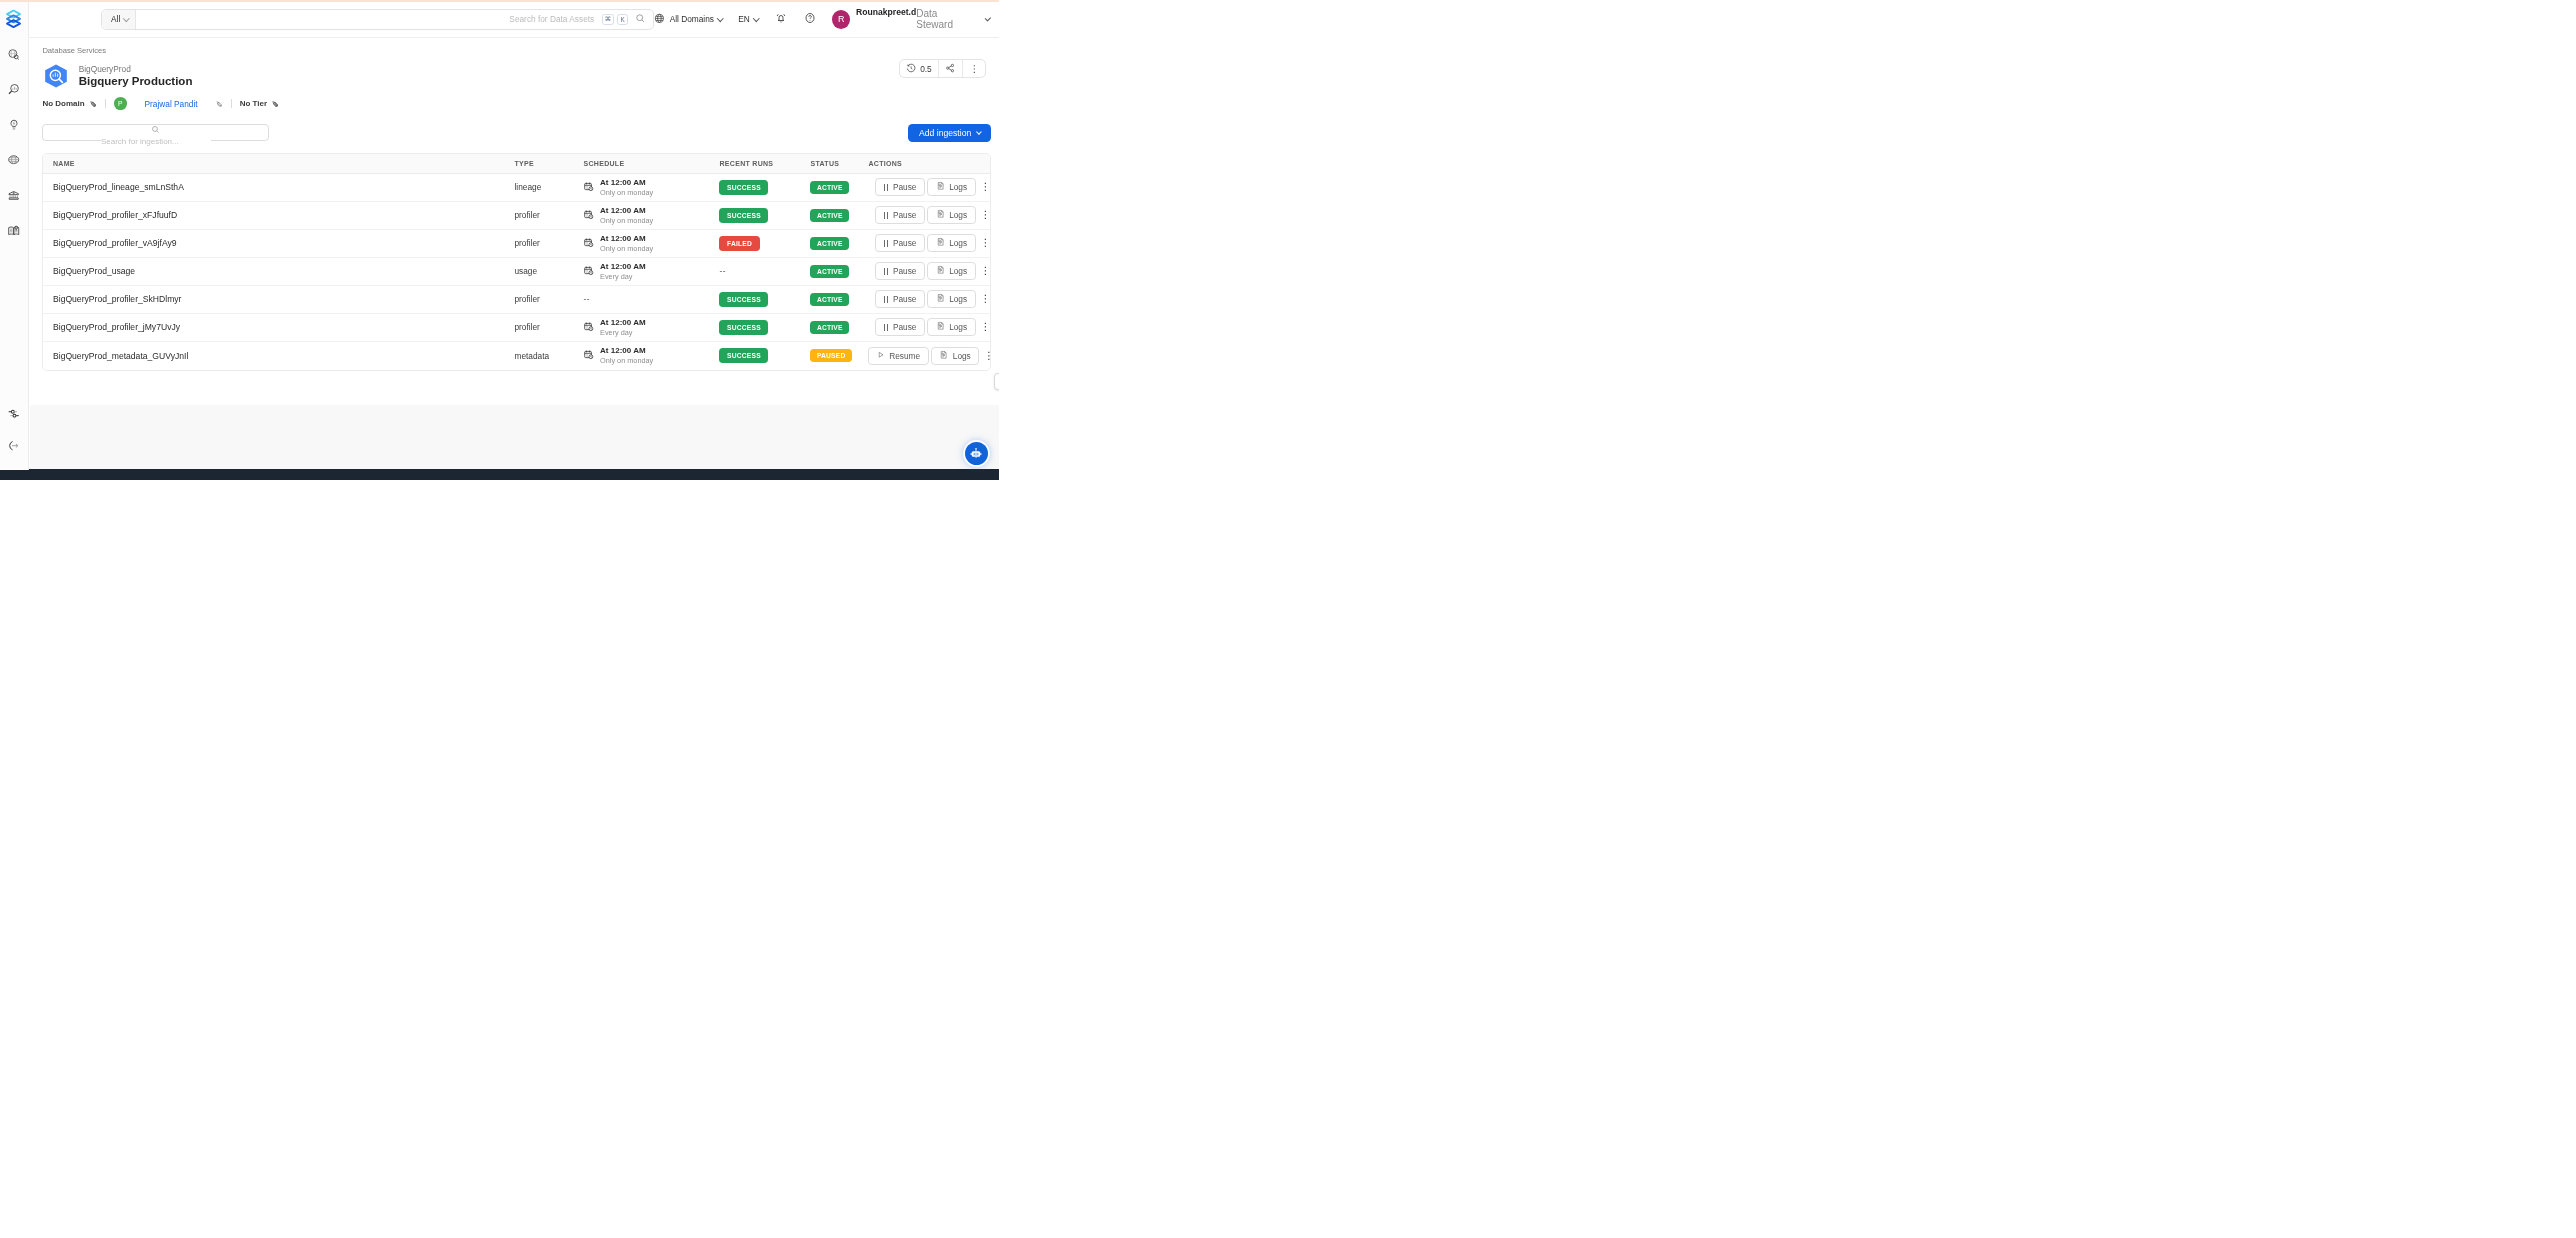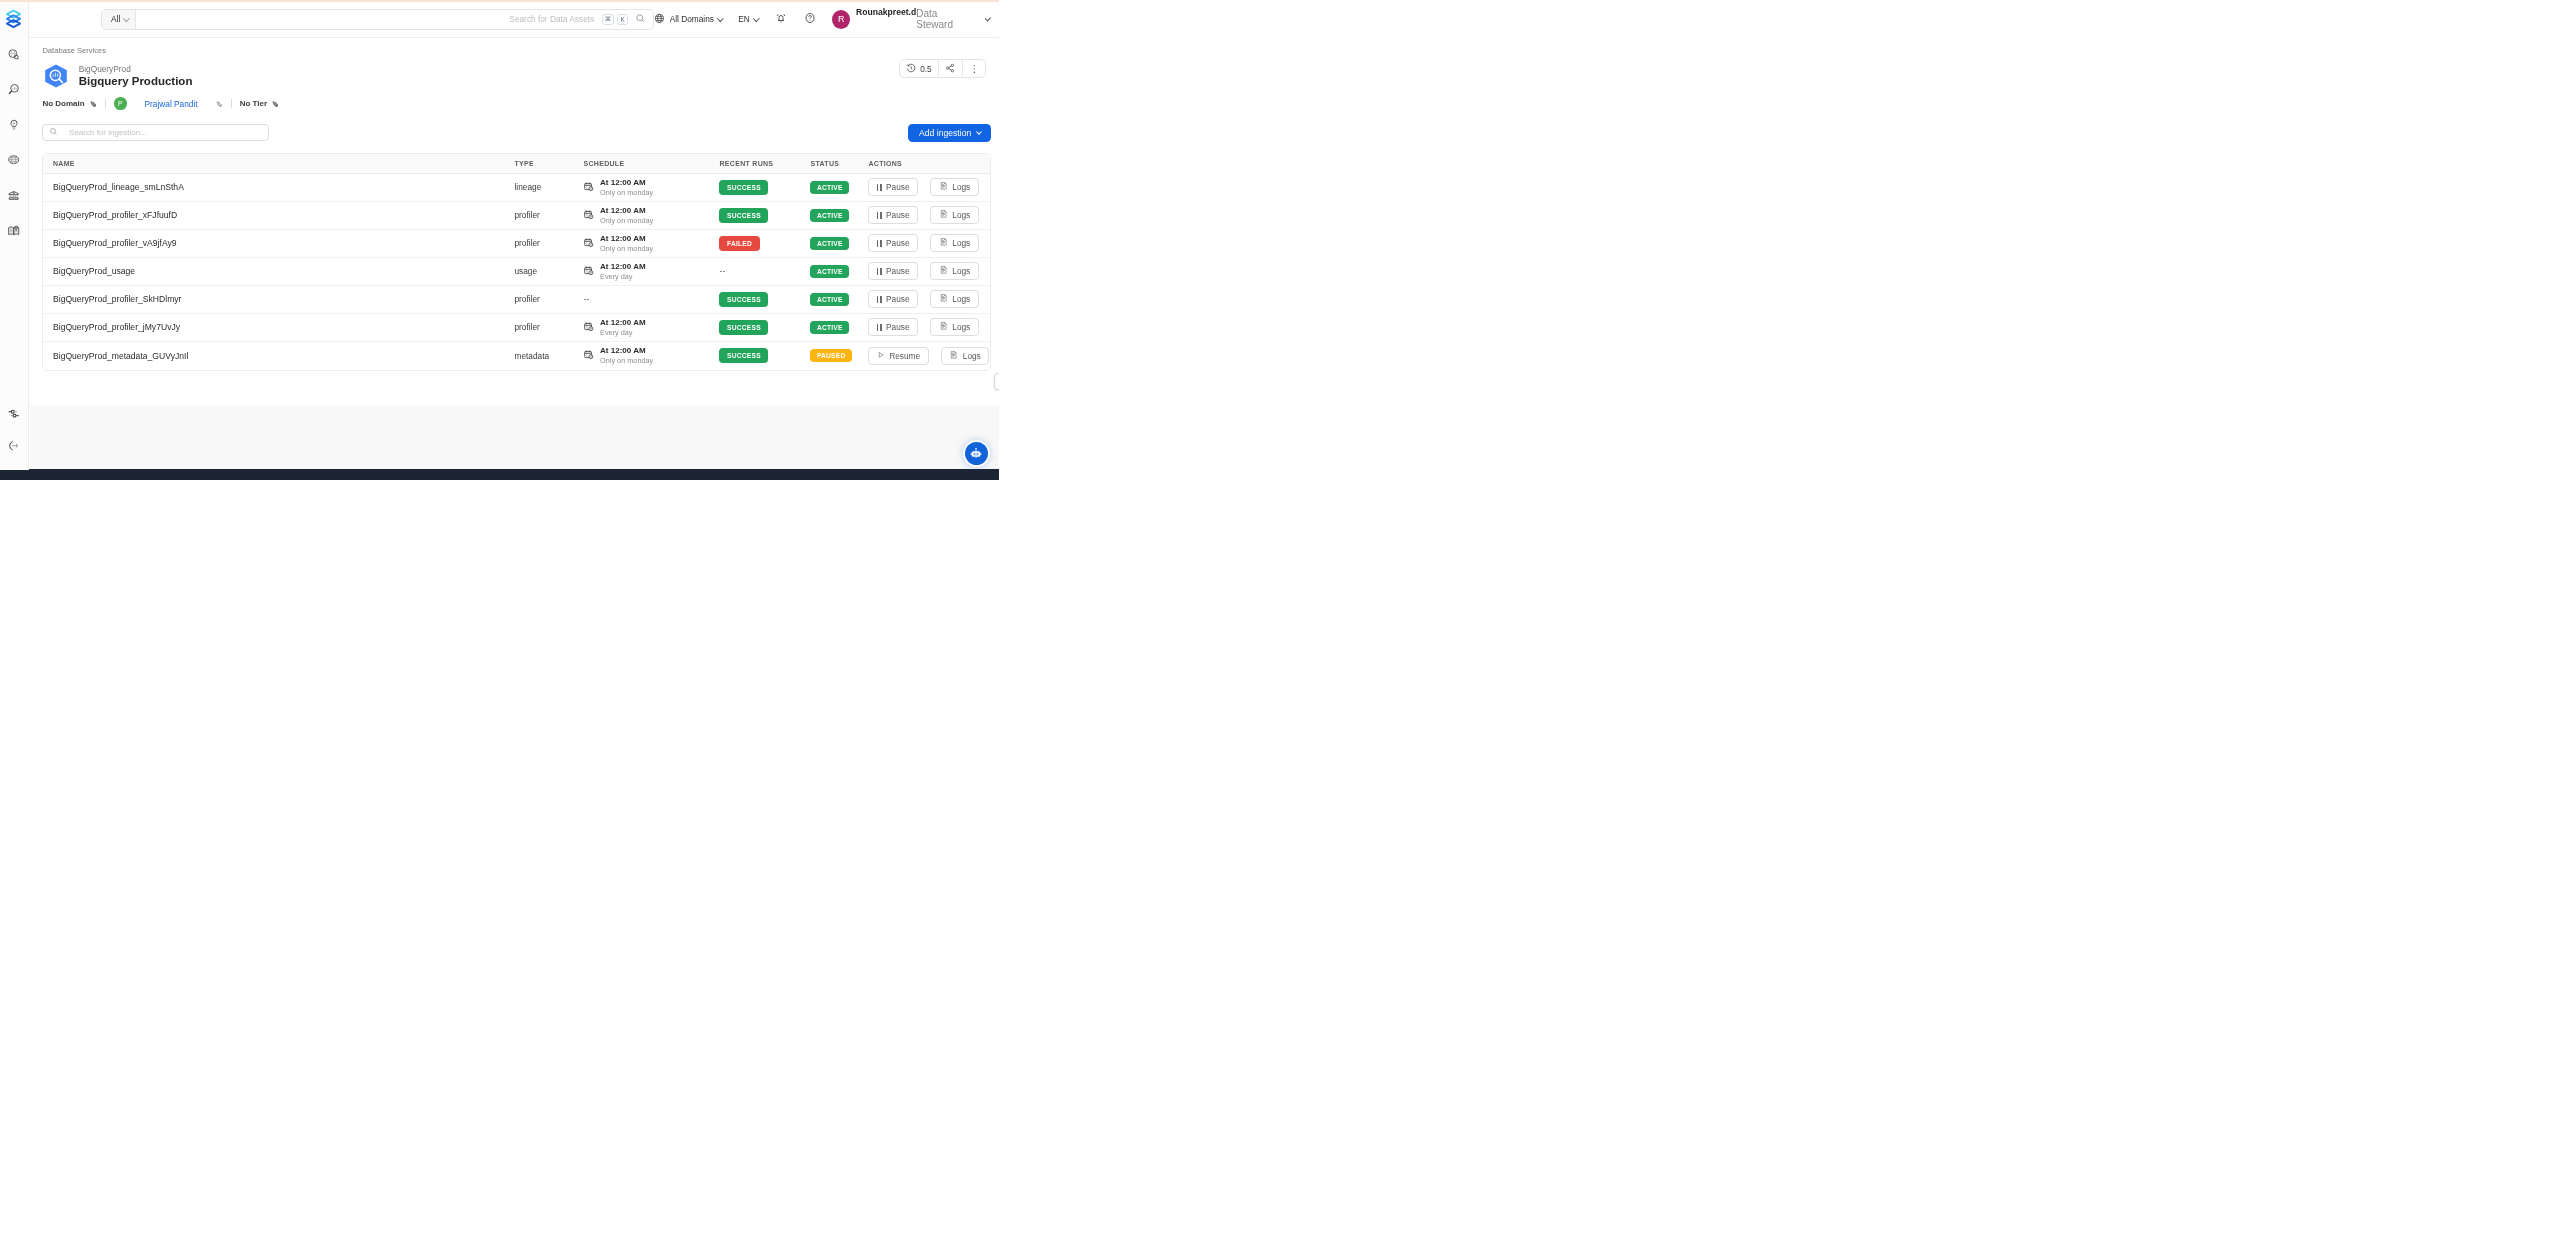--- a/index.html
+++ b/index.html
@@ -76,21 +76,21 @@
   .tabs { margin-top:9px; display:flex; gap:25.5px; border-bottom:0.6px solid #ededed; }
   .tab { display:flex; align-items:center; gap:5.1px; padding:3.8px 1.3px 6.4px; font-size:9px; color:#3d3d3d;
     cursor:pointer; position:relative; }
   .tab .count { font-size:7.3px; padding:0.6px 3.8px; border-radius:3.2px; background:#f6f6f6; border:0.6px solid #e4e4e4; color:#444; }
   .tab.active { color:#1672E6; font-weight:bold; }
   .tab.active .count { background:#1672E6; border-color:#1672E6; color:#fff; }
   .tab.active::after { content:""; position:absolute; left:0; right:0; bottom:-0.6px; height:1.9px; background:#1672E6; border-radius:1.3px; }
 
   .toolbar { margin-top:14px; display:flex; align-items:center; }
   .ing-search { width:227px; height:17px; border:0.6px solid #dcdcdc; border-radius:3.8px; display:flex;
-    align-items:center; gap:11px; padding:0 5.7px; color:#9a9a9a; }
+    align-items:center; gap:1px; padding:0 5.7px; color:#9a9a9a;flex-direction:column; }
   .ing-search input { border:0; outline:0; flex:1; font-size:8px; color:#333; font-family:"Liberation Sans", sans-serif; }
   .ing-search input::placeholder { color:#c2c2c2; }
   .add-btn { margin-left:auto; width:83px; height:18px; background:#1265E2; color:#fff; border:0; border-radius:4.5px;
     font-size:8.6px; display:flex; align-items:center; justify-content:center; gap:5.7px; cursor:pointer;
     font-family:"Liberation Sans", sans-serif; }
   .add-btn .chev { border-color:#fff; width:3.8px; height:3.8px; }
 
   
   .tbl { margin-top:10.8px; border:0.6px solid #ececec; border-radius:5px; overflow:hidden; background:#fff; }
   .tr { display:grid; grid-template-columns:466px 69px 136px 91px 58px auto; align-items:center; }
@@ -105,21 +105,21 @@
   .sched svg { flex:0 0 auto; color:#2f2f2f; }
   .sched-lines { display:flex; flex-direction:column; line-height:1.25; }
   .sched-time { font-size:8px; font-weight:bold; color:#2c2c2c; }
   .sched-freq { font-size:7.3px; color:#8e8e8e; }
   .chip { font-size:6.7px; font-weight:bold; color:#fff; border-radius:3.8px; padding:3.8px 7.6px; letter-spacing:0.2px; cursor:pointer; }
   .chip.success, .chip.active { background:#22A45B; }
   .chip.failed { background:#E5493F; }
   .chip.paused { background:#FCB410; }
   .chip.status { cursor:default; padding:3.2px 6.4px; }
   .dash { color:#555; font-size:8.3px; letter-spacing:0.6px; }
-  .actions { gap:12px; }
+  .actions { gap:2px;justify-content:flex-end; }
   .act-btn { height:18px; border:0.6px solid #ddd; border-radius:3.8px; background:#fff; color:#575757;
     font-size:8.3px; display:flex; align-items:center; gap:4.5px; padding:0 7.6px; cursor:pointer;
     font-family:"Liberation Sans", sans-serif; }
   .pause-bars { display:flex; gap:1.9px; }
   .pause-bars i { width:1.3px; height:7px; background:#6b6b6b; display:block; }
   .act-kebab { margin-left:2.5px; border:0; background:none; font-size:10.2px; color:#2f2f2f; cursor:pointer; line-height:1; }
 
   
   .below { position:absolute; top:405px; left:30px; right:0; height:64px; background:#f8f8f8; }
   .bottom-strip { position:absolute; bottom:0; left:0; width:100%; height:10.8px; background:#1C2633; }

